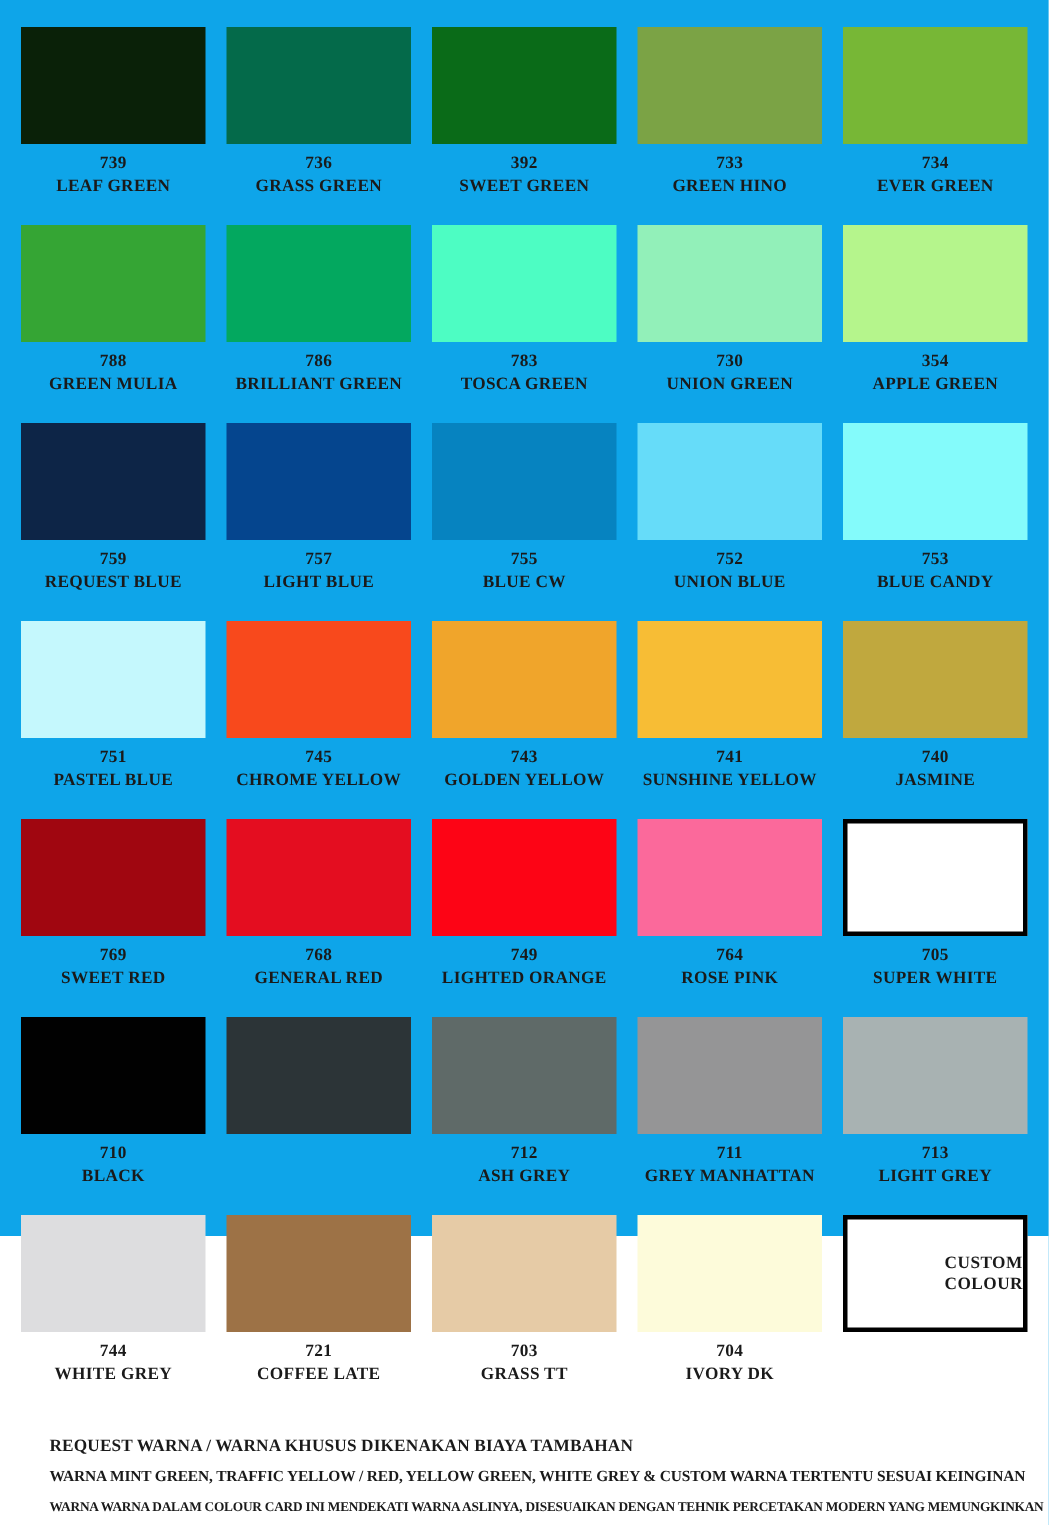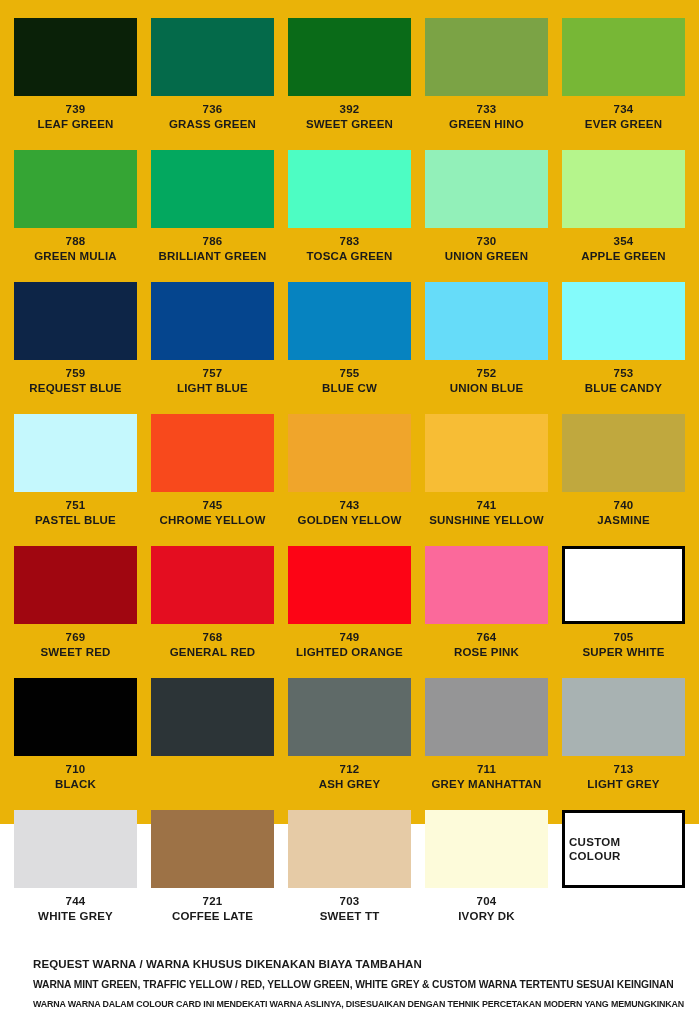--- a/index.html
+++ b/index.html
@@ -12,22 +12,23 @@
     height: 1024px;
     font-family: "Liberation Sans", sans-serif;
     color: #1a1a1a;
     overflow: hidden;
   }
 
   #card {
     position: relative;
     width: 699px;
     height: 824px;
-    background: #eab308;
+    background: #0ea5e9;
     box-sizing: border-box;
+    font-family: Liberation Serif, serif;
   }
 
   .grid {
     position: absolute;
     left: 14px;
     top: 18px;
     width: 671px;
     display: grid;
     grid-template-columns: repeat(5, 123px);
     column-gap: 14px;
@@ -46,21 +47,21 @@
     box-sizing: border-box;
     background: #ffffff;
   }
   .swatch.outlined {
     border: 3px solid #000000;
   }
   .swatch.custom {
     border: 3px solid #000000;
     display: flex;
     align-items: center;
-    justify-content: flex-start;
+    justify-content: flex-end;
   }
   .custom-label {
     font-size: 11.5px;
     font-weight: 600;
     letter-spacing: 0.3px;
     line-height: 1.22;
     color: #1a1a1a;
     text-align: left;
     white-space: pre-line;
     padding-left: 4px;
@@ -339,21 +340,21 @@
         <div class="swatch" title="COFFEE LATE" style="background: rgb(157, 114, 70);"></div>
         <div class="caption">
           <span class="code">721</span>
           <span class="cname">COFFEE LATE</span>
         </div>
       </div>
       <div class="cell">
         <div class="swatch" title="BEIGE TT" style="background: rgb(230, 203, 166);"></div>
         <div class="caption">
           <span class="code">703</span>
-          <span class="cname">SWEET TT</span>
+          <span class="cname">GRASS TT</span>
         </div>
       </div>
       <div class="cell">
         <div class="swatch" title="IVORY DK" style="background: rgb(253, 251, 218);"></div>
         <div class="caption">
           <span class="code">704</span>
           <span class="cname">IVORY DK</span>
         </div>
       </div>
       <div class="cell">

